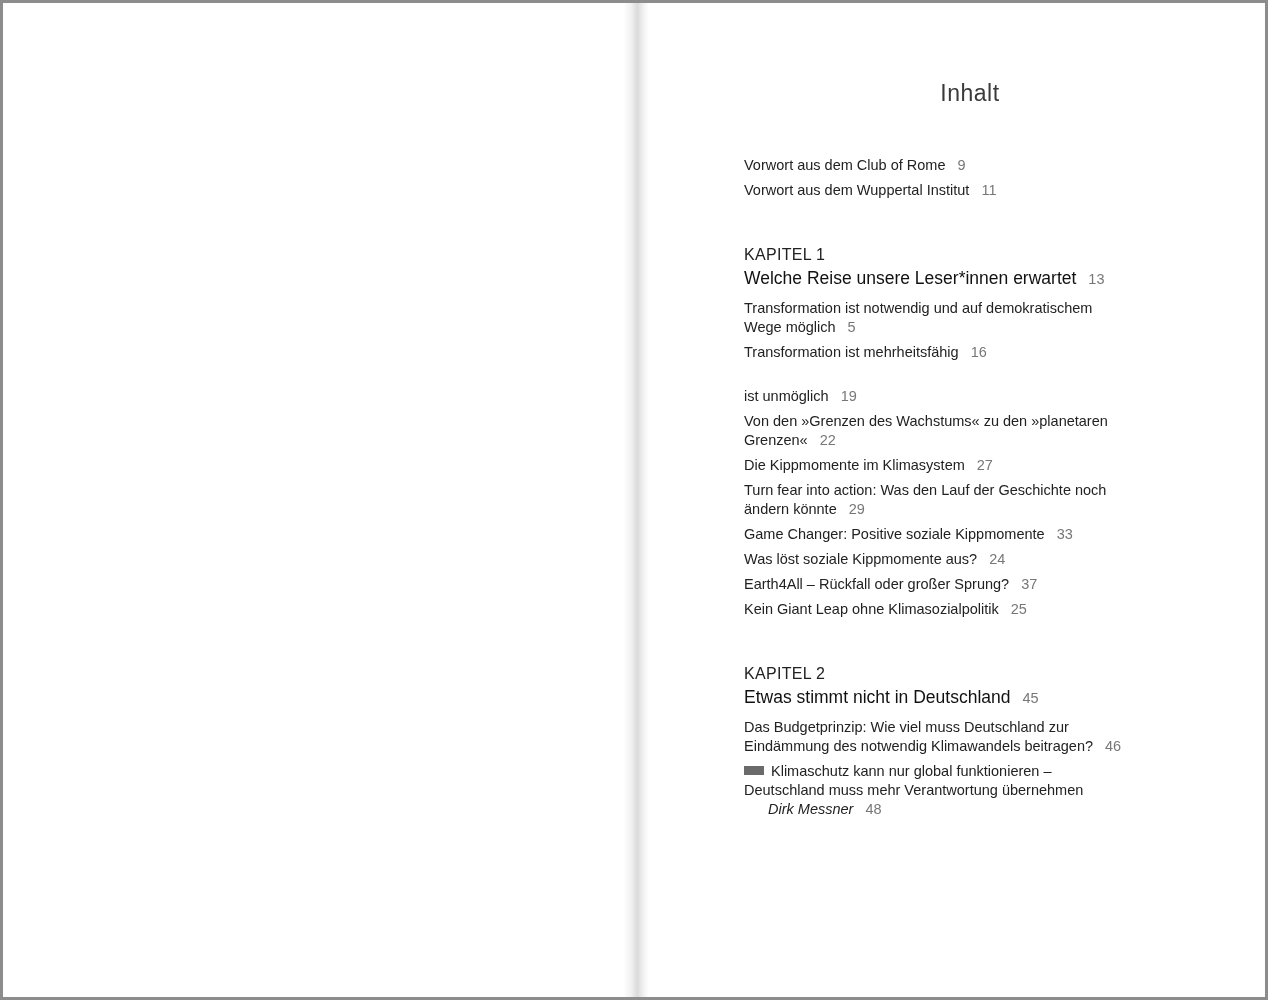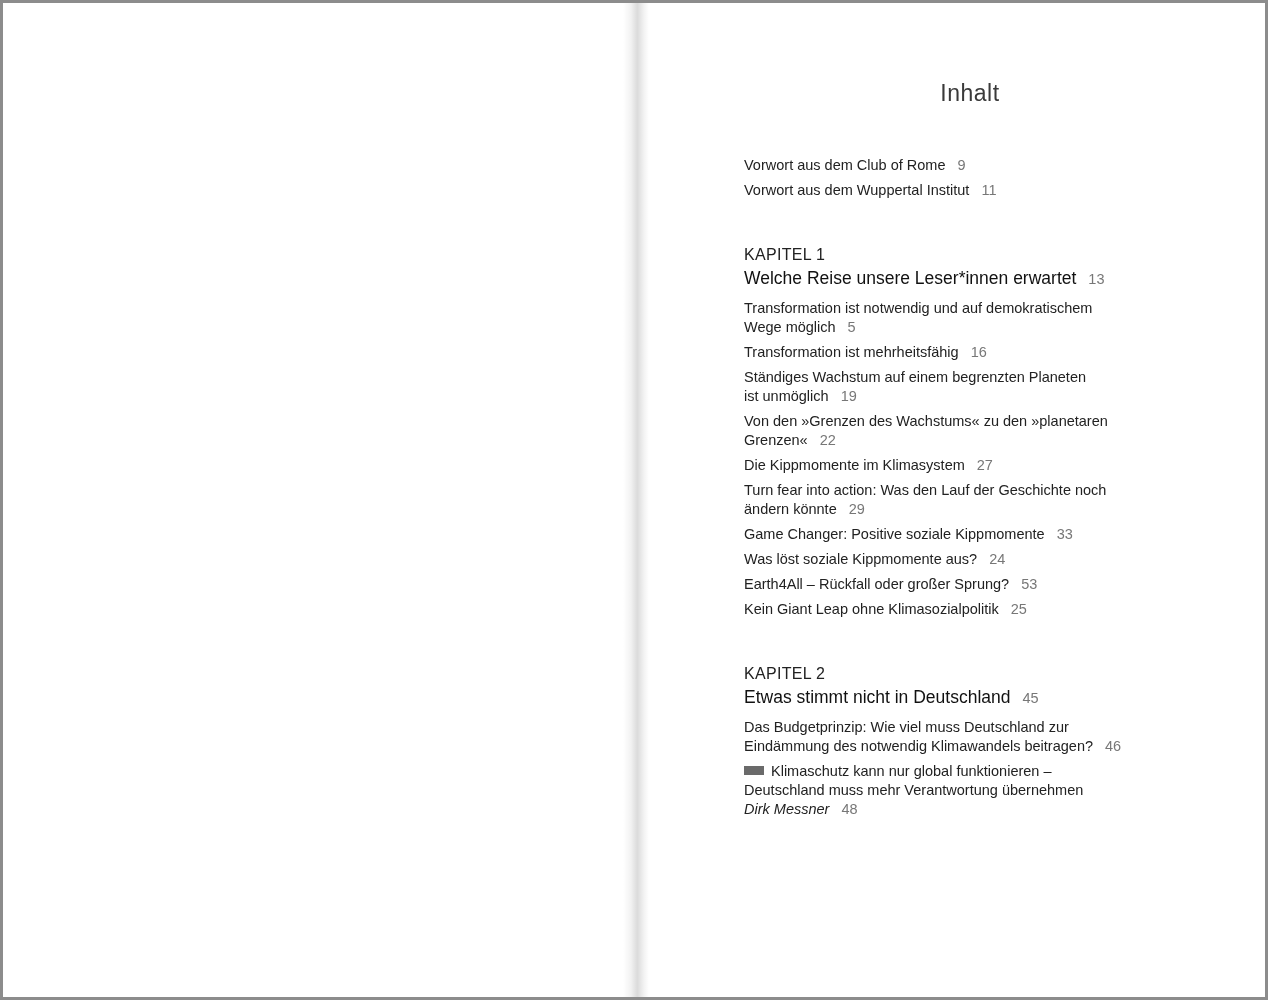--- a/index.html
+++ b/index.html
@@ -10,45 +10,45 @@
   .page-left { position:absolute; left:0; top:0; width:632px; height:100%; }
   .page-right { position:absolute; left:632px; top:0; width:630px; height:100%; }
   .title { position:absolute; left:0; width:100%; top:77px; text-align:center; font-size:23px; color:#3a3a3a; letter-spacing:0.5px; padding-left:40px; box-sizing:border-box;}
   .toc { position:absolute; left:109px; top:153px; width:460px; color:#222; font-size:14.5px; }
   .entry { line-height:19px; margin-bottom:6px; }
   .num { color:#777; margin-left:12px; }
   .kapitel { font-size:16px; letter-spacing:0.3px; margin-top:46px; margin-bottom:4px; color:#222; }
   .chap-title { font-size:17.5px; color:#111; margin-bottom:10px; }
   .chap-title .num { font-size:14.5px; }
   .essay-mark { display:inline-block; width:20px; height:9px; background:#6a6a6a; margin-right:7px; vertical-align:1px; }
-  .author { font-style:italic; }
+  .author { font-style:italic;margin-left:24px; }
 </style>
 </head>
 <body>
 
 <div class="spread">
   <div class="page-left"></div>
   <div class="gutter"></div>
   <div class="page-right">
     <div class="title">Inhalt</div>
     <div class="toc">
       <div class="entry"><span>Vorwort aus dem Club of Rome</span><span class="num">9</span></div>
       <div class="entry"><span>Vorwort aus dem Wuppertal Institut</span><span class="num">11</span></div>
 
       <div class="kapitel">KAPITEL 1</div>
       <div class="chap-title"><span>Welche Reise unsere Leser*innen erwartet</span><span class="num">13</span></div>
       <div class="entry"><span>Transformation ist notwendig und auf demokratischem</span><br><span>Wege möglich</span><span class="num">5</span></div>
       <div class="entry"><span>Transformation ist mehrheitsfähig</span><span class="num">16</span></div>
-      <div class="entry"><span>Ständiges Wachstum auf einem begrenzten Planeten</span><br><span>ist unmöglich</span><span class="num">19</span></div>
+      <div class="entry"><br><span>ist unmöglich</span><span class="num">19</span></div>
       <div class="entry"><span>Von den »Grenzen des Wachstums« zu den »planetaren</span><br><span>Grenzen«</span><span class="num">22</span></div>
       <div class="entry"><span>Die Kippmomente im Klimasystem</span><span class="num">27</span></div>
       <div class="entry"><span>Turn fear into action: Was den Lauf der Geschichte noch</span><br><span>ändern könnte</span><span class="num">29</span></div>
       <div class="entry"><span>Game Changer: Positive soziale Kippmomente</span><span class="num">33</span></div>
       <div class="entry"><span>Was löst soziale Kippmomente aus?</span><span class="num">24</span></div>
-      <div class="entry"><span>Earth4All – Rückfall oder großer Sprung?</span><span class="num">53</span></div>
+      <div class="entry"><span>Earth4All – Rückfall oder großer Sprung?</span><span class="num">37</span></div>
       <div class="entry"><span>Kein Giant Leap ohne Klimasozialpolitik</span><span class="num">25</span></div>
 
       <div class="kapitel">KAPITEL 2</div>
       <div class="chap-title"><span>Etwas stimmt nicht in Deutschland</span><span class="num">45</span></div>
       <div class="entry"><span>Das Budgetprinzip: Wie viel muss Deutschland zur</span><br><span>Eindämmung des notwendig Klimawandels beitragen?</span><span class="num">46</span></div>
       <div class="entry"><span class="essay-mark"></span><span>Klimaschutz kann nur global funktionieren –</span><br><span>Deutschland muss mehr Verantwortung übernehmen</span><br><span class="author">Dirk Messner</span><span class="num">48</span></div>
     </div>
   </div>
 </div>
 

